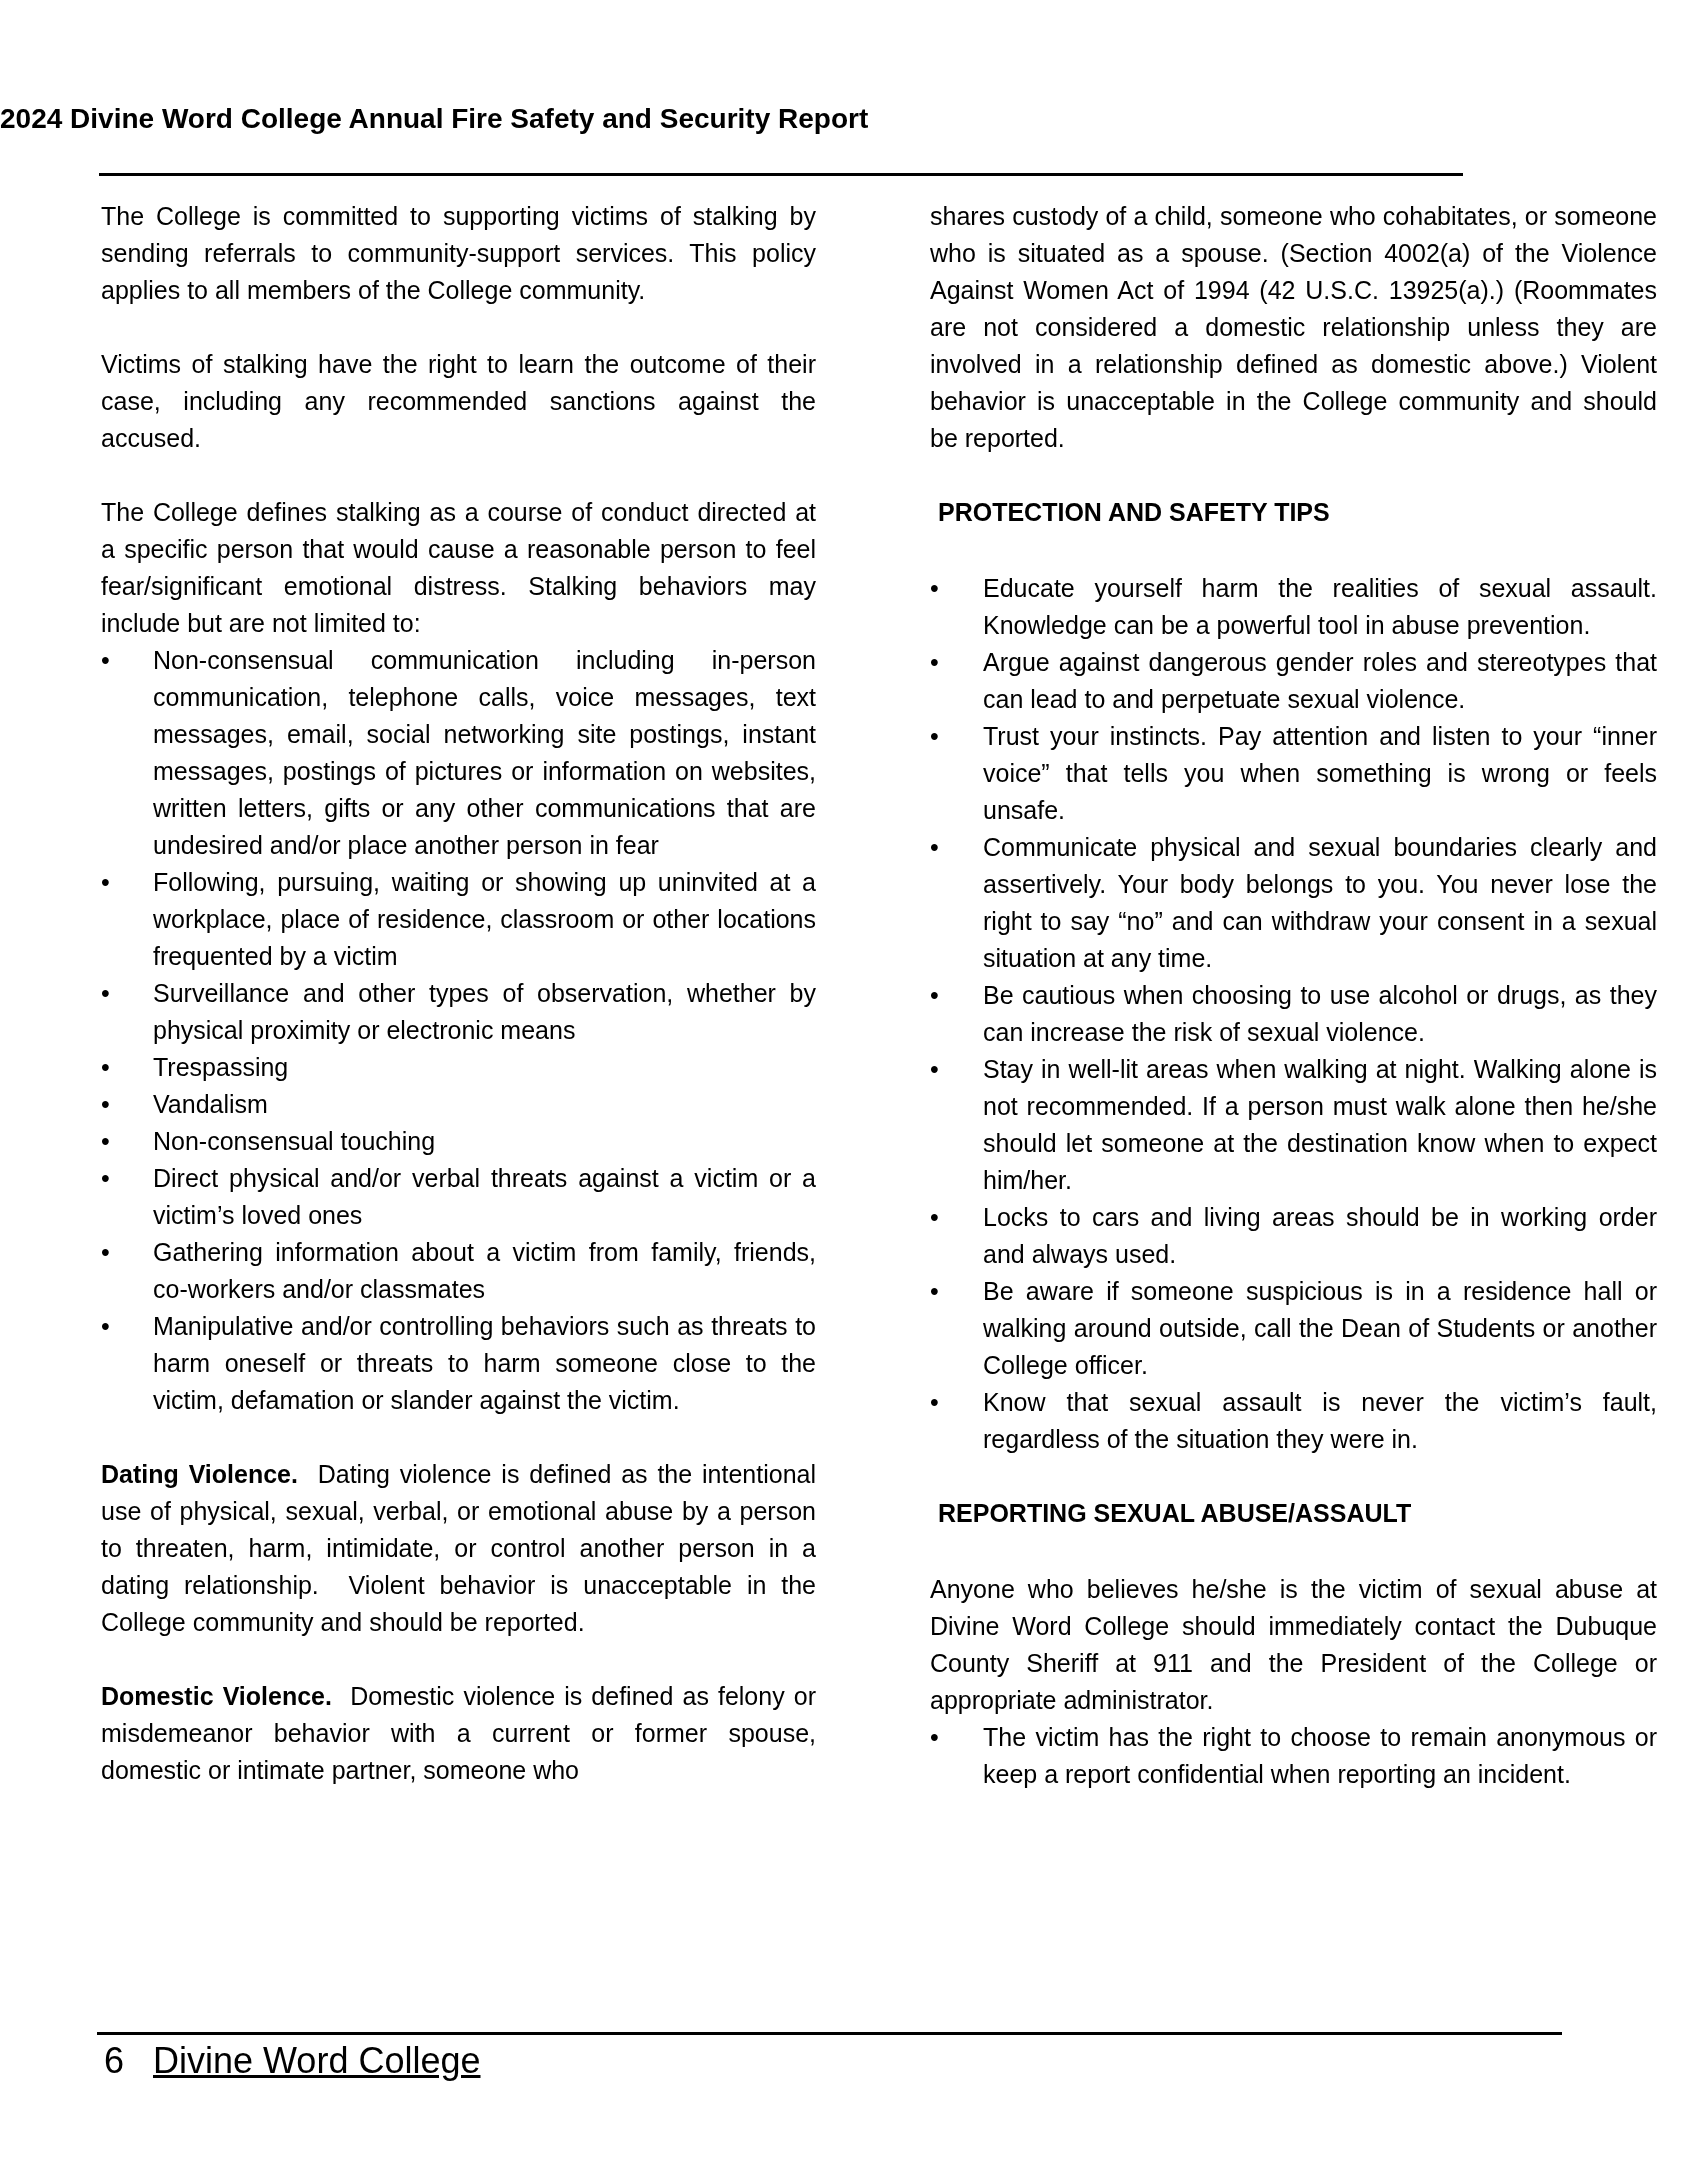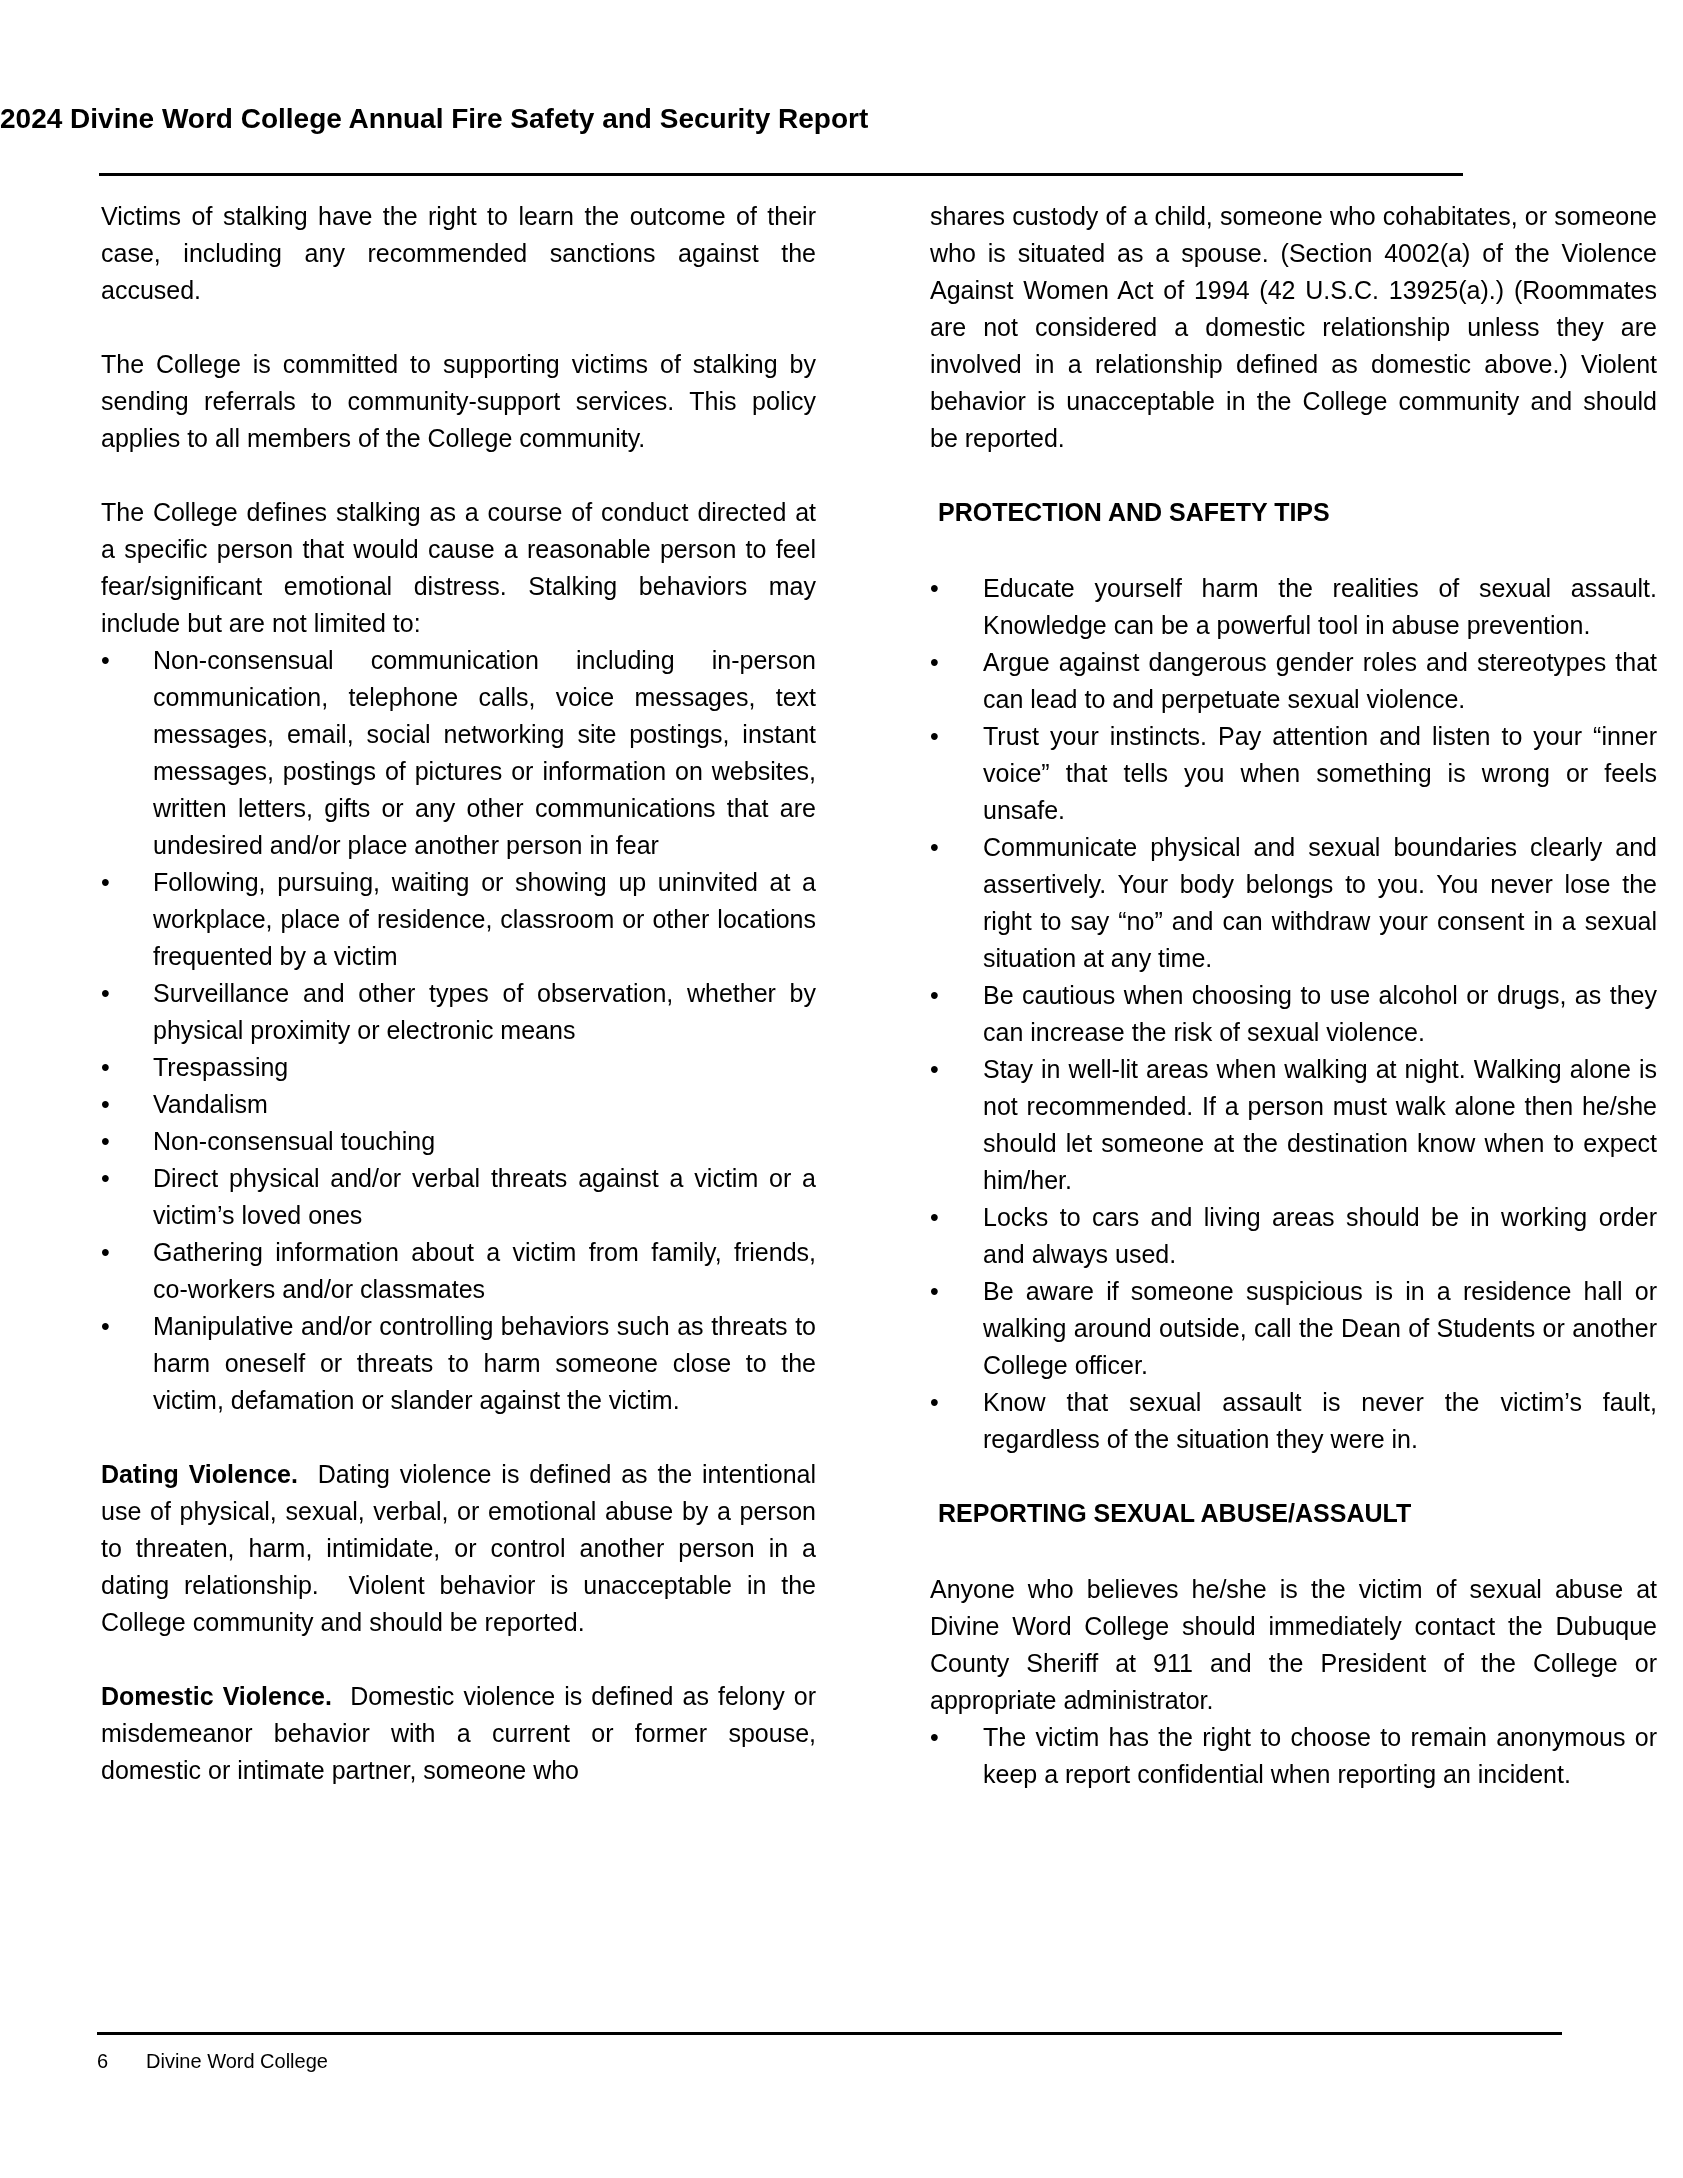--- a/index.html
+++ b/index.html
@@ -16,32 +16,32 @@
   .col-right { left: 930px; width: 727px; }
   .column p { margin: 0 0 37px 0; }
   .column p.tight { margin-bottom: 0; margin-top: 28px; }
   .heading { font-weight: bold; margin: 0 0 39px 8px; }
   ul.bullets { list-style: none; margin: 0; padding: 0; }
   ul.bullets li { position: relative; padding-left: 52px; }
   .col-right ul.bullets li { padding-left: 53px; }
   ul.bullets li .bullet-dot { position: absolute; left: 0; top: 0; width: 30px; }
   ul.bullets.spaced { margin-bottom: 37px; }
   .lead { font-weight: bold; }
-  .footer { position: absolute; top: 2041px; left: 97px; font-size: 20px; line-height: 40px; }
+  .footer { position: absolute; top: 2041px; left: 104px; font-size: 36px; line-height: 40px; text-decoration: underline; }
   .footer .page-num { display: inline-block; width: 49px; }
 </style>
 </head>
 <body>
 
 <div class="page-header">2024 Divine Word College Annual Fire Safety and Security Report</div>
 <div class="rule rule-top"></div>
 
 <div class="column col-left">
+  <p>The College is committed to supporting victims of stalking by sending referrals to community-support services.  This policy applies to all members of the College community.</p>
   <p>Victims of stalking have the right to learn the outcome of their case, including any recommended sanctions against the accused.</p>
-  <p>The College is committed to supporting victims of stalking by sending referrals to community-support services.  This policy applies to all members of the College community.</p>
   <p class="tight">The College defines stalking as a course of conduct directed at a specific person that would cause a reasonable person to feel fear/significant emotional distress.  Stalking behaviors may include but are not limited to:</p>
   <ul class="bullets spaced">
     <li><span class="bullet-dot">•</span><span>Non-consensual communication including in-person communication, telephone calls, voice messages, text messages, email, social networking site postings, instant messages, postings of pictures or information on websites, written letters, gifts or any other communications that are undesired and/or place another person in fear</span></li>
     <li><span class="bullet-dot">•</span><span>Following, pursuing, waiting or showing up uninvited at a workplace, place of residence, classroom or other locations frequented by a victim</span></li>
     <li><span class="bullet-dot">•</span><span>Surveillance and other types of observation, whether by physical proximity or electronic means</span></li>
     <li><span class="bullet-dot">•</span><span>Trespassing</span></li>
     <li><span class="bullet-dot">•</span><span>Vandalism</span></li>
     <li><span class="bullet-dot">•</span><span>Non-consensual touching</span></li>
     <li><span class="bullet-dot">•</span><span>Direct physical and/or verbal threats against a victim or a victim’s loved ones</span></li>
     <li><span class="bullet-dot">•</span><span>Gathering information about a victim from family, friends, co-workers and/or classmates</span></li>

